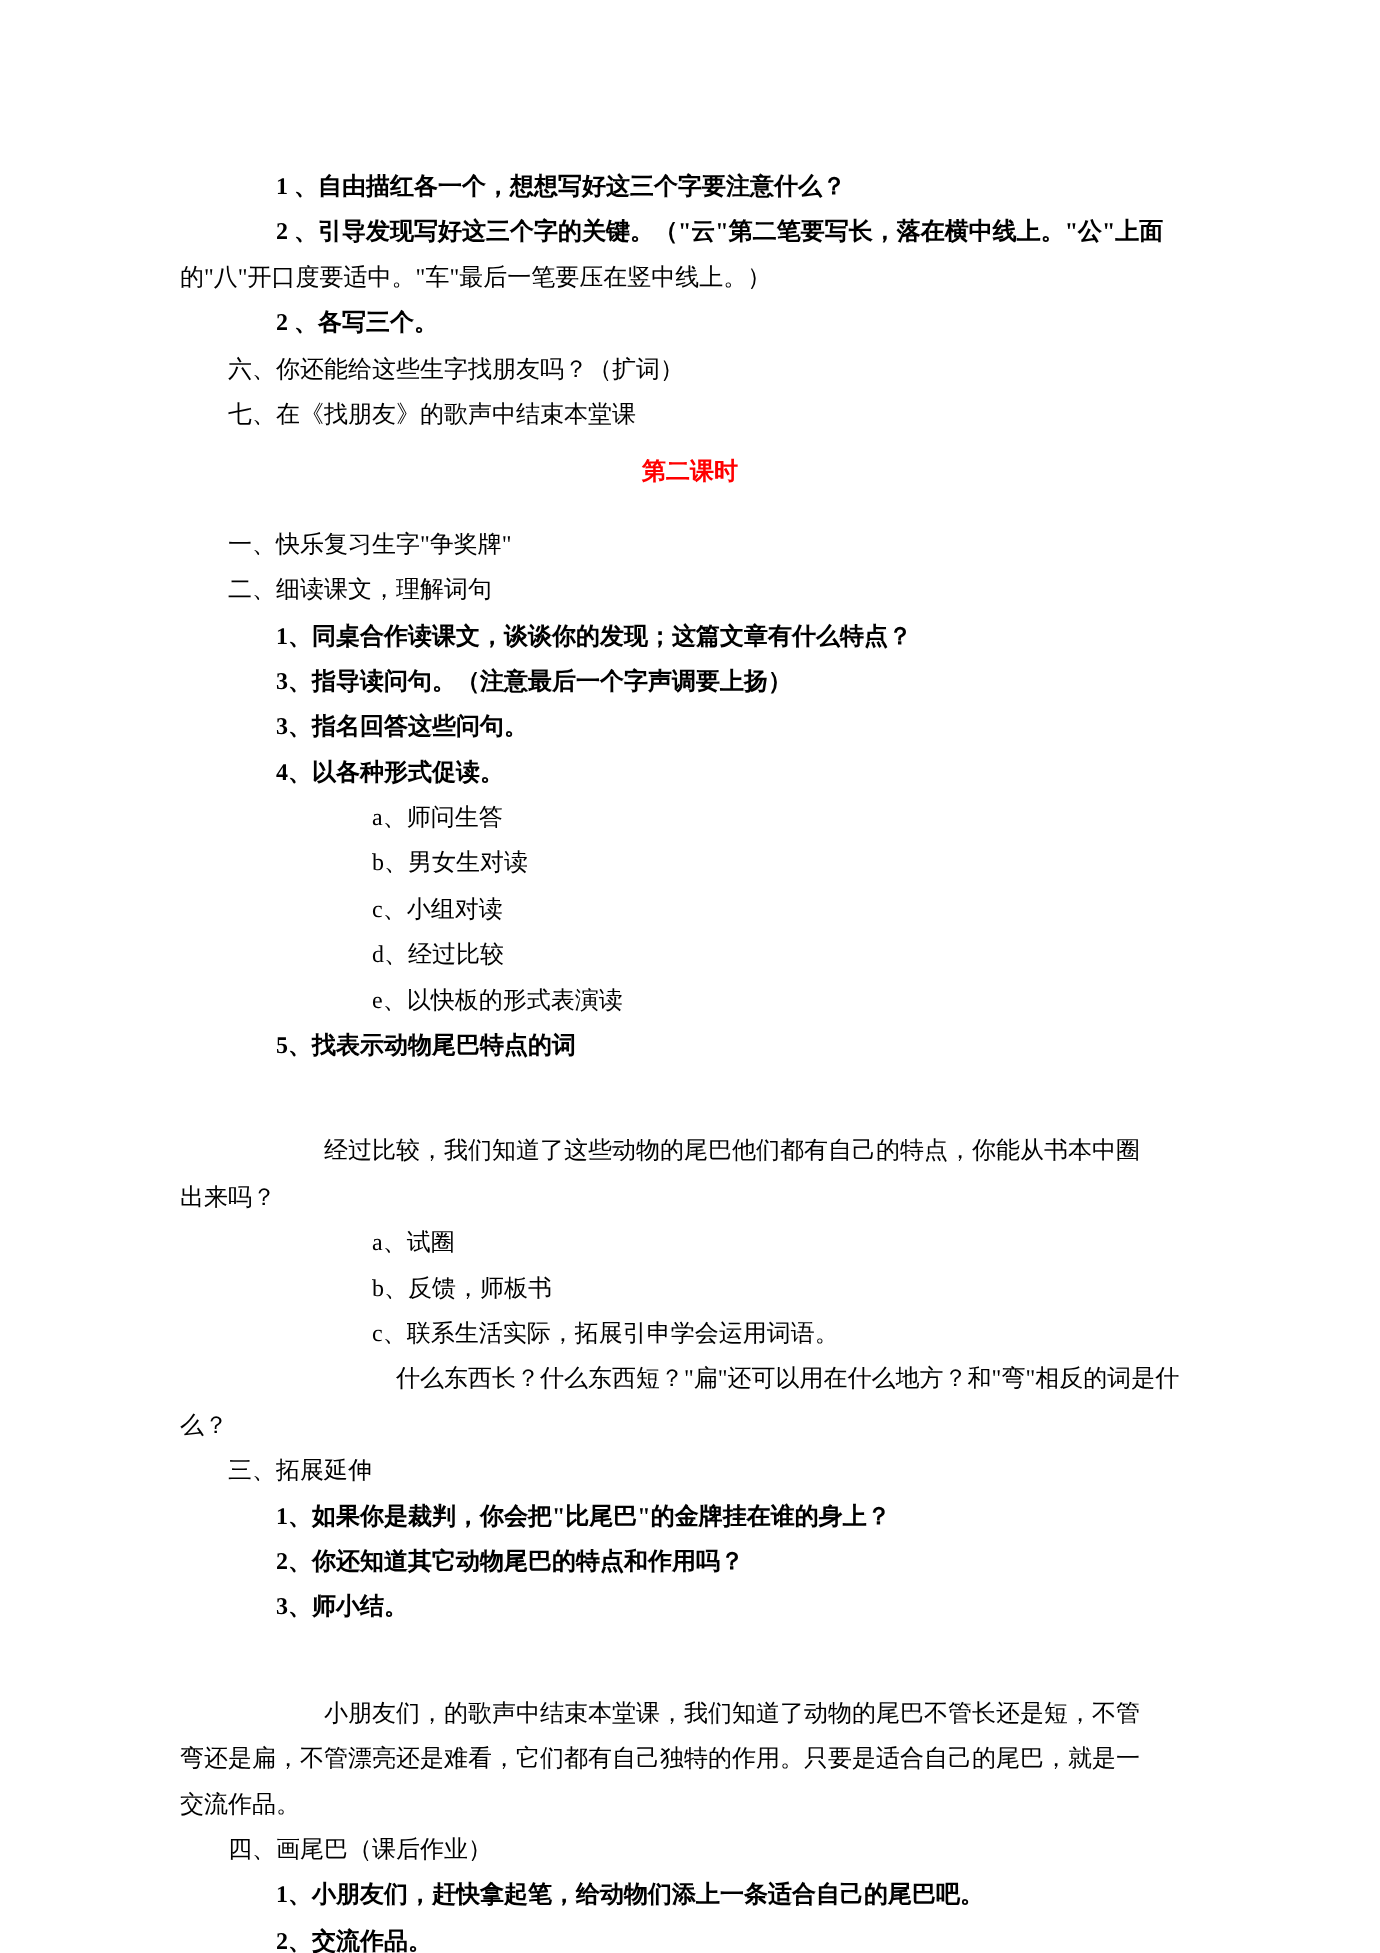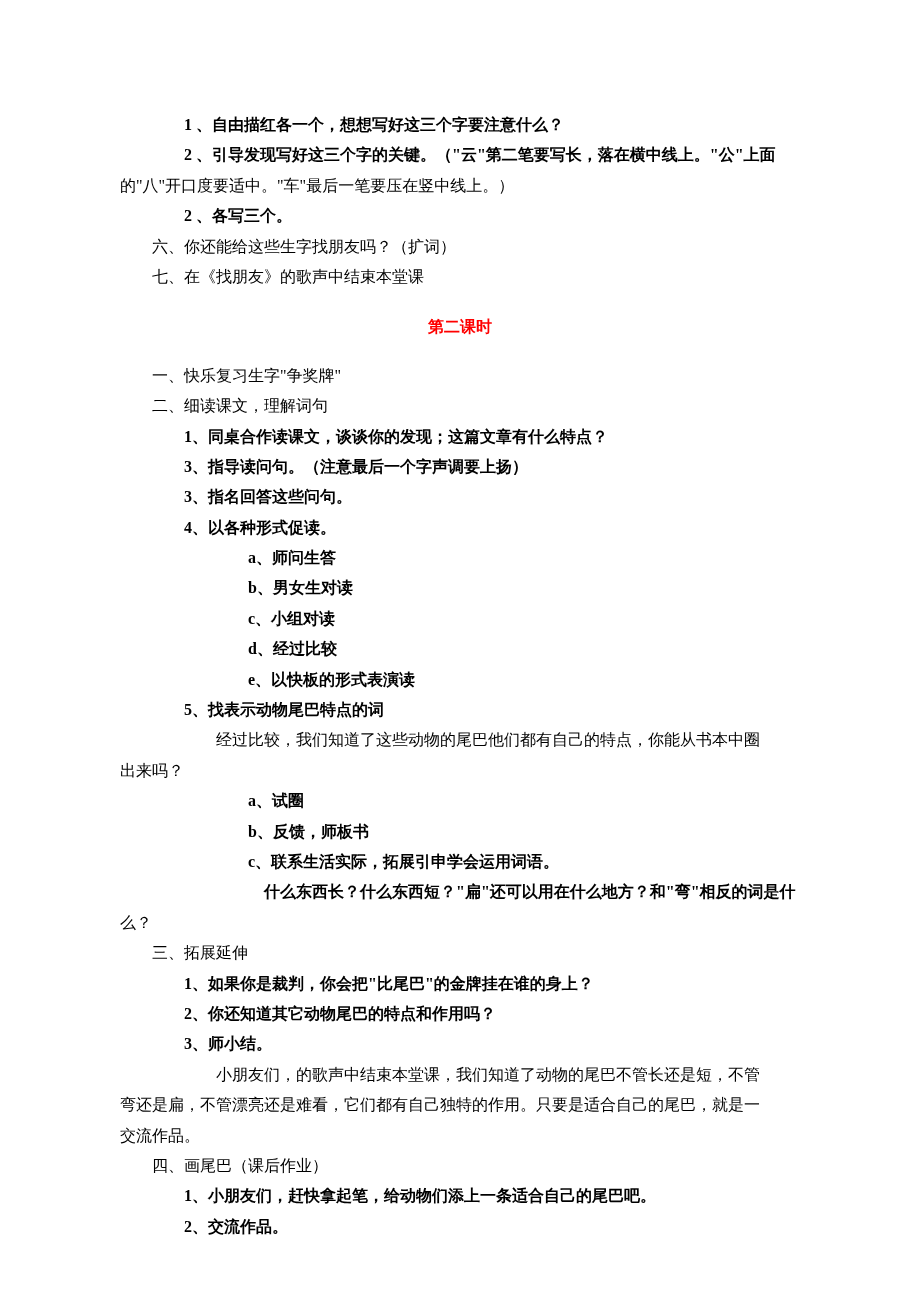--- a/index.html
+++ b/index.html
@@ -11,28 +11,28 @@
   body {
     font-family: "SimSun", "宋体", serif;
     font-size: 16px;
     color: #000000;
     line-height: 1.9;
     padding: 110px 120px 0 120px;
     box-sizing: border-box;
   }
   .indent-1 { text-indent: 2em; }
   .indent-2 { text-indent: 4em; font-weight: bold; }
-  .indent-3 { text-indent: 6em; }
-  .indent-4 { text-indent: 8em; font-weight: bold; }
+  .indent-3 { text-indent: 6em; margin-top: 40px; }
+  .indent-4 { text-indent: 8em; }
   .no-indent { text-indent: 0; }
   .title {
     text-align: center;
     color: #ff0000;
     font-weight: bold;
-    margin: 20px 0 18px 0;
+    margin: 8px 0 18px 0;
   }
   p { margin: 0; }
 </style>
 </head>
 <body>
 
 <p class="indent-2">1 、自由描红各一个，想想写好这三个字要注意什么？</p>
 <p class="indent-2">2 、引导发现写好这三个字的关键。（"云"第二笔要写长，落在横中线上。"公"上面</p>
 <p class="no-indent">的"八"开口度要适中。"车"最后一笔要压在竖中线上。）</p>
 <p class="indent-2">2 、各写三个。</p>

